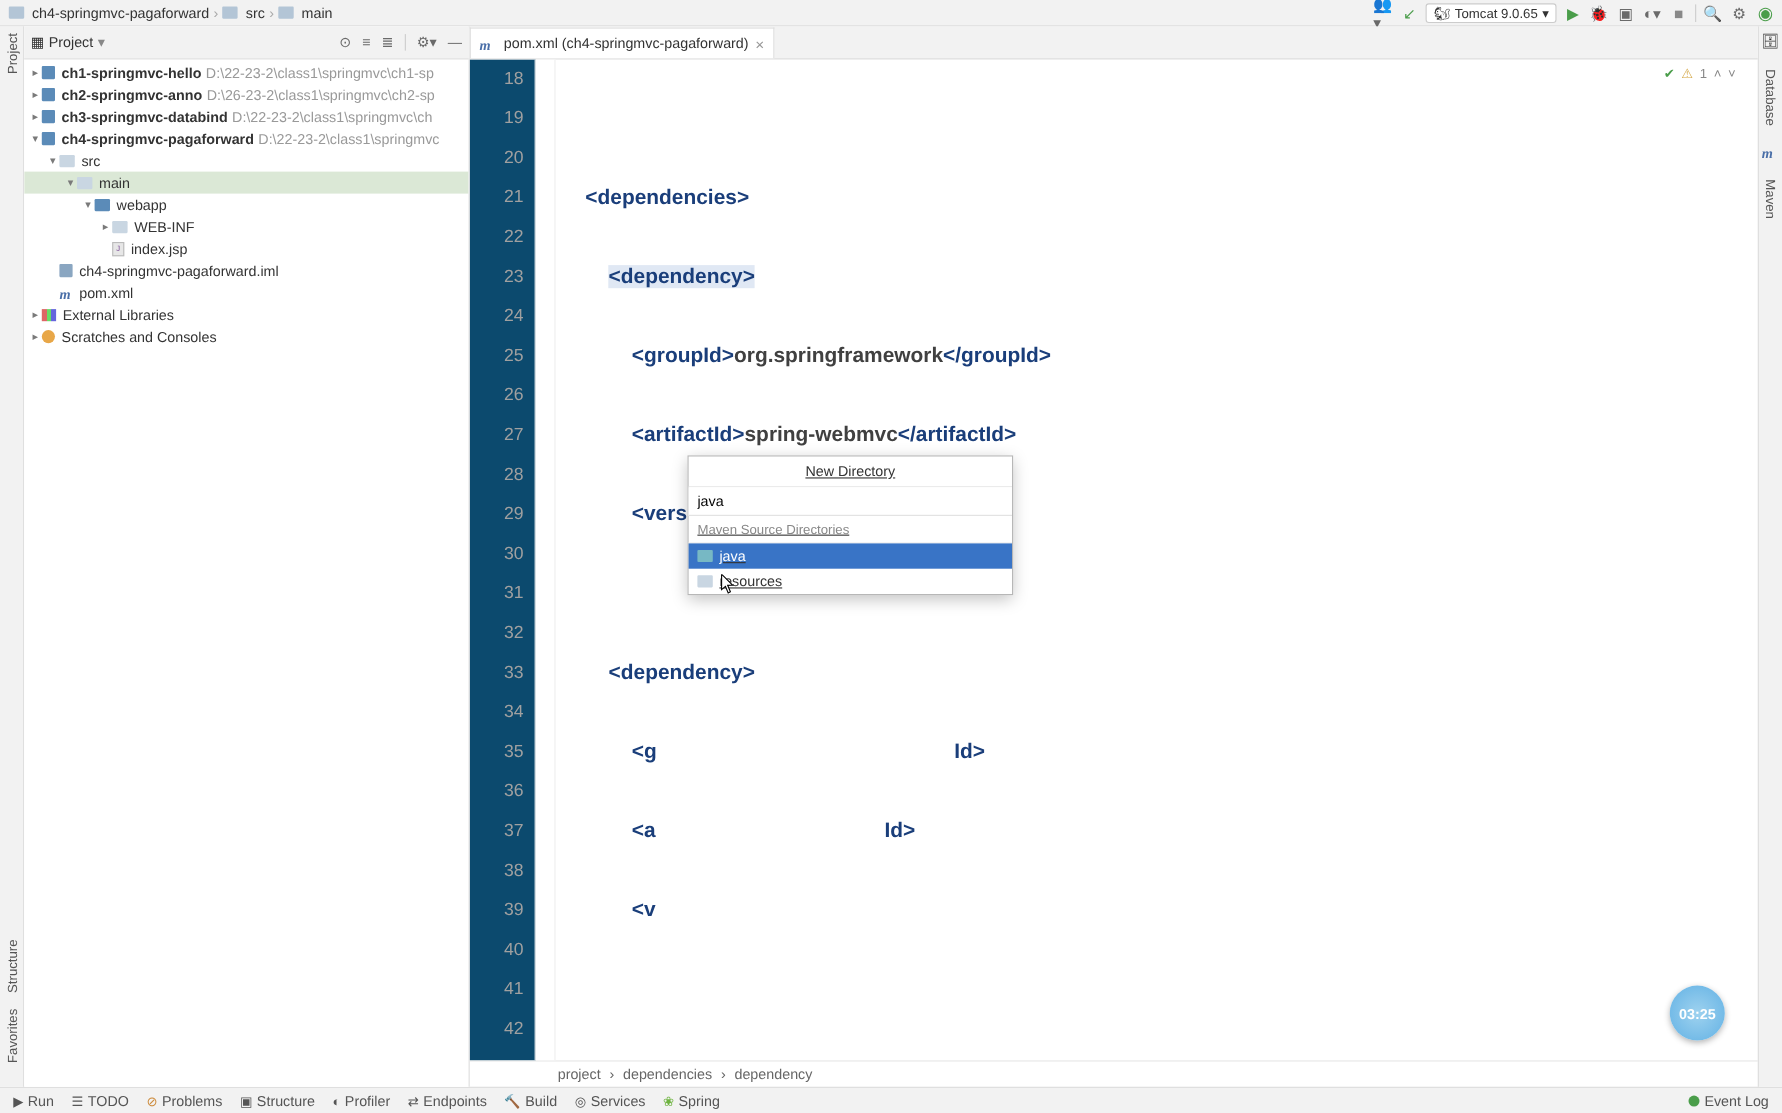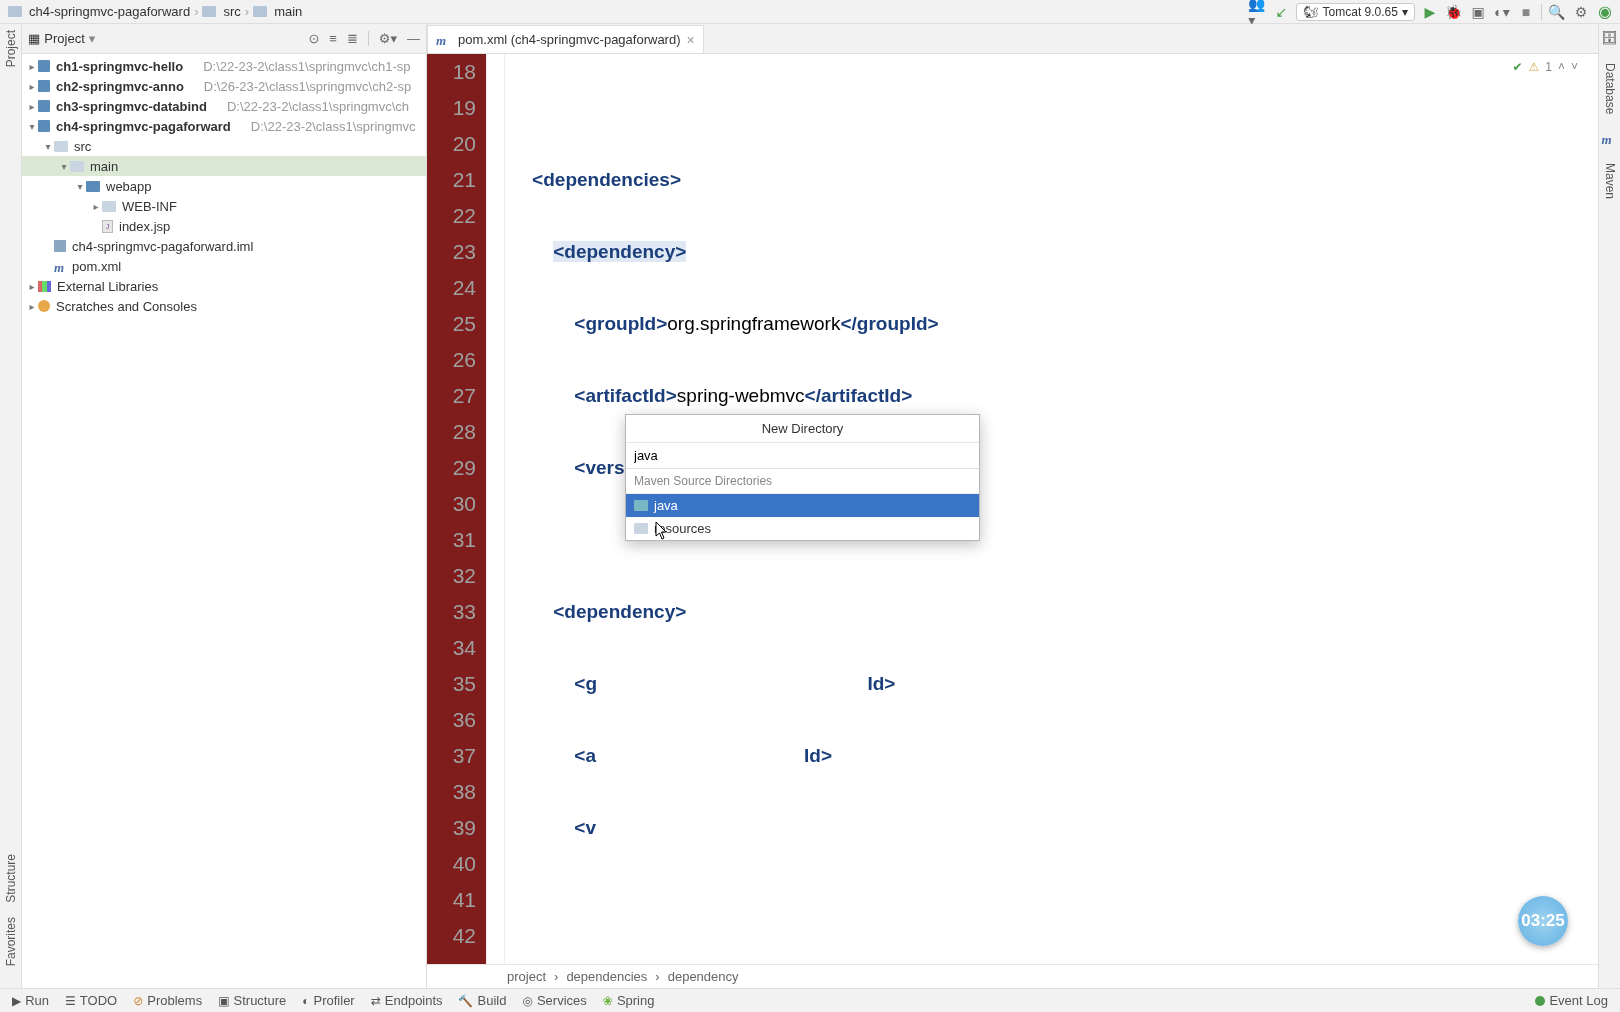--- a/index.html
+++ b/index.html
@@ -28,50 +28,50 @@
 
 
 .project-panel { width: 405px; border-right:1px solid #ddd; display:flex; flex-direction:column; background:#fff; }
 .project-header { height:30px; background:#f2f2f2; border-bottom:1px solid #e1e1e1; display:flex; align-items:center; padding:0 6px; }
 .project-header .title { font-weight:500; }
 .project-header .hicons { margin-left:auto; display:flex; gap:10px; color:#6a6a6a; }
 .tree { flex:1; overflow:hidden; padding-top:2px; font-size:13px; }
 .tree-row { display:flex; align-items:center; height:20px; white-space:nowrap; }
 .tree-row .arrow { width:12px; text-align:center; color:#7a7a7a; font-size:10px; }
 .tree-row .lbl { padding-left:2px; }
-.tree-row .path { color:#999; padding-left:4px;margin-left:16px; }
+.tree-row .path { color:#999; padding-left:4px; }
 .tree-row.sel { background:#dbe8d6; }
 .ind0{padding-left:4px}.ind1{padding-left:20px}.ind2{padding-left:36px}.ind3{padding-left:52px}.ind4{padding-left:68px}
 .mod-ic { display:inline-block; width:12px; height:12px; background:#5b8bb8; border-radius:1px; margin-right:4px; }
 .dir-ic { display:inline-block; width:14px; height:11px; background:#c9d6e2; border-radius:1px; margin-right:4px; }
 .dir-ic.b { background:#5b8bb8; }
 .jsp-ic { display:inline-block; width:11px; height:13px; background:#e7e7e7; border:1px solid #bbb; margin-right:4px; font-size:7px; color:#7a4a94; text-align:center; line-height:11px; }
 .xml-ic { display:inline-block; width:13px; height:13px; color:#4a6fa8; font-weight:bold; font-style:italic; font-family:serif; margin-right:3px; }
 .lib-ic { display:inline-block; width:13px; height:11px; margin-right:4px; background:linear-gradient(90deg,#d66 33%,#6d6 33% 66%,#66d 66%); }
 .scr-ic { display:inline-block; width:12px; height:12px; margin-right:4px; border-radius:50%; background:#e8a748; }
 
 
 .editor-wrap { flex:1; display:flex; flex-direction:column; position:relative; }
 .tabs { height:30px; background:#f2f2f2; border-bottom:1px solid #ddd; display:flex; align-items:flex-end; }
 .tab { height:28px; background:#fff; border:1px solid #ddd; border-bottom:none; display:flex; align-items:center; padding:0 8px; gap:6px; font-size:13px; }
 .tab .x { color:#999; font-size:14px; }
 .editor-body { flex:1; display:flex; overflow:hidden; position:relative; }
-.gutter { width:60px; background:#7f1d1d; border-right:1px solid #eee; text-align:right; padding-right:10px; color:#a0a0a0; font-family: "JetBrains Mono","Consolas",monospace; font-size:21px; line-height:36px; padding-top:0; }
+.gutter { width:60px; background:#0c4a6e; border-right:1px solid #eee; text-align:right; padding-right:10px; color:#a0a0a0; font-family: "JetBrains Mono","Consolas",monospace; font-size:16px; line-height:36px; padding-top:0; }
 .fold-strip { width:18px; border-right:1px solid #eee; background:#fff; }
 .code { flex:1; font-family:"JetBrains Mono","Consolas",monospace; font-size:19px; line-height:36px; white-space:pre; padding-left:6px; position:relative; }
 .code .t  { color:#1a3e7a; font-weight:bold; }
-.code .tx { color:#000000; }
+.code .tx { color:#404040;font-weight:bold; }
 .code-line { height:36px; }
 .hlsel { background:#e0e8f4; }
 .hlrow { background:#fdf8d8; }
 .code-badge { position:absolute; top:6px; right:20px; display:flex; align-items:center; gap:6px; color:#888; font-size:12px; }
 .tick { color:#4a9d4a; }
 
 
-.popup { position:absolute; left:625px; top:414px; width:355px; background:#fff; border:1px solid #b7b7b7; box-shadow:0 4px 14px rgba(0,0,0,0.25); font-size:13px; z-index:50; }
+.popup { position:absolute; left:625px; top:414px; width:296px; background:#fff; border:1px solid #b7b7b7; box-shadow:0 4px 14px rgba(0,0,0,0.25); font-size:13px; z-index:50;text-decoration:underline; }
 .popup-title { text-align:center; padding:6px 0; border-bottom:1px solid #e6e6e6; color:#333; }
 .popup-input { width:100%; border:none; border-bottom:1px solid #e0e0e0; padding:5px 8px; font-size:13px; outline:none; }
 .popup-section { padding:5px 8px; color:#888; font-size:12px; border-bottom:1px solid #eee; }
 .popup-item { padding:4px 8px; display:flex; align-items:center; gap:6px; }
 .popup-item.sel { background:#3974c6; color:#fff; }
 .popup-item .pd { display:inline-block; width:14px; height:11px; background:#77b8c4; border-radius:1px; }
 .popup-item .pd.gr { background:#c9d6e2; }
 
 
 .editor-crumb { height:24px; border-top:1px solid #e6e6e6; display:flex; align-items:center; padding-left:80px; gap:8px; color:#666; font-size:13px; }
@@ -80,21 +80,21 @@
 .right-stripe { width:22px; background:#f2f2f2; border-left:1px solid #ddd; display:flex; flex-direction:column; align-items:center; padding-top:6px; gap:18px; }
 .right-stripe .vtext { writing-mode: vertical-rl; font-size:12px; color:#555; }
 
 
 .bottom-tools { height:24px; background:#f2f2f2; border-top:1px solid #ddd; display:flex; align-items:center; gap:16px; padding:0 12px; font-size:13px; color:#555; }
 .bt-item { display:flex; align-items:center; gap:4px; }
 .bt-item .ic { font-size:12px; }
 .bottom-tools .ev-log { margin-left:auto; display:flex; align-items:center; gap:4px; }
 .ev-dot { width:10px; height:10px; border-radius:50%; background:#4a9d4a; }
 
-.timer-badge { position:absolute; right:30px; bottom:42px; width:50px; height:50px; border-radius:50%; background:radial-gradient(circle,#9ed2ef,#62b1e4); display:flex; align-items:center; justify-content:center; color:#fff; font-size:17px; font-weight:bold; box-shadow:0 2px 6px rgba(0,0,0,0.3); z-index:40; }
+.timer-badge { position:absolute; right:30px; bottom:42px; width:50px; height:50px; border-radius:50%; background:radial-gradient(circle,#9ed2ef,#62b1e4); display:flex; align-items:center; justify-content:center; color:#fff; font-size:13px; font-weight:bold; box-shadow:0 2px 6px rgba(0,0,0,0.3); z-index:40; }
 .cursor-img { position:absolute; left:655px; top:522px; width:14px; height:18px; z-index:60; }
 .cursor-img svg { width:14px; height:18px; }
 </style>
 </head>
 <body>
 
 <div class="top-bar">
   <div class="breadcrumb-nav">
     <span class="folder-ic"></span>
     <span class="bc-item">ch4-springmvc-pagaforward</span>

